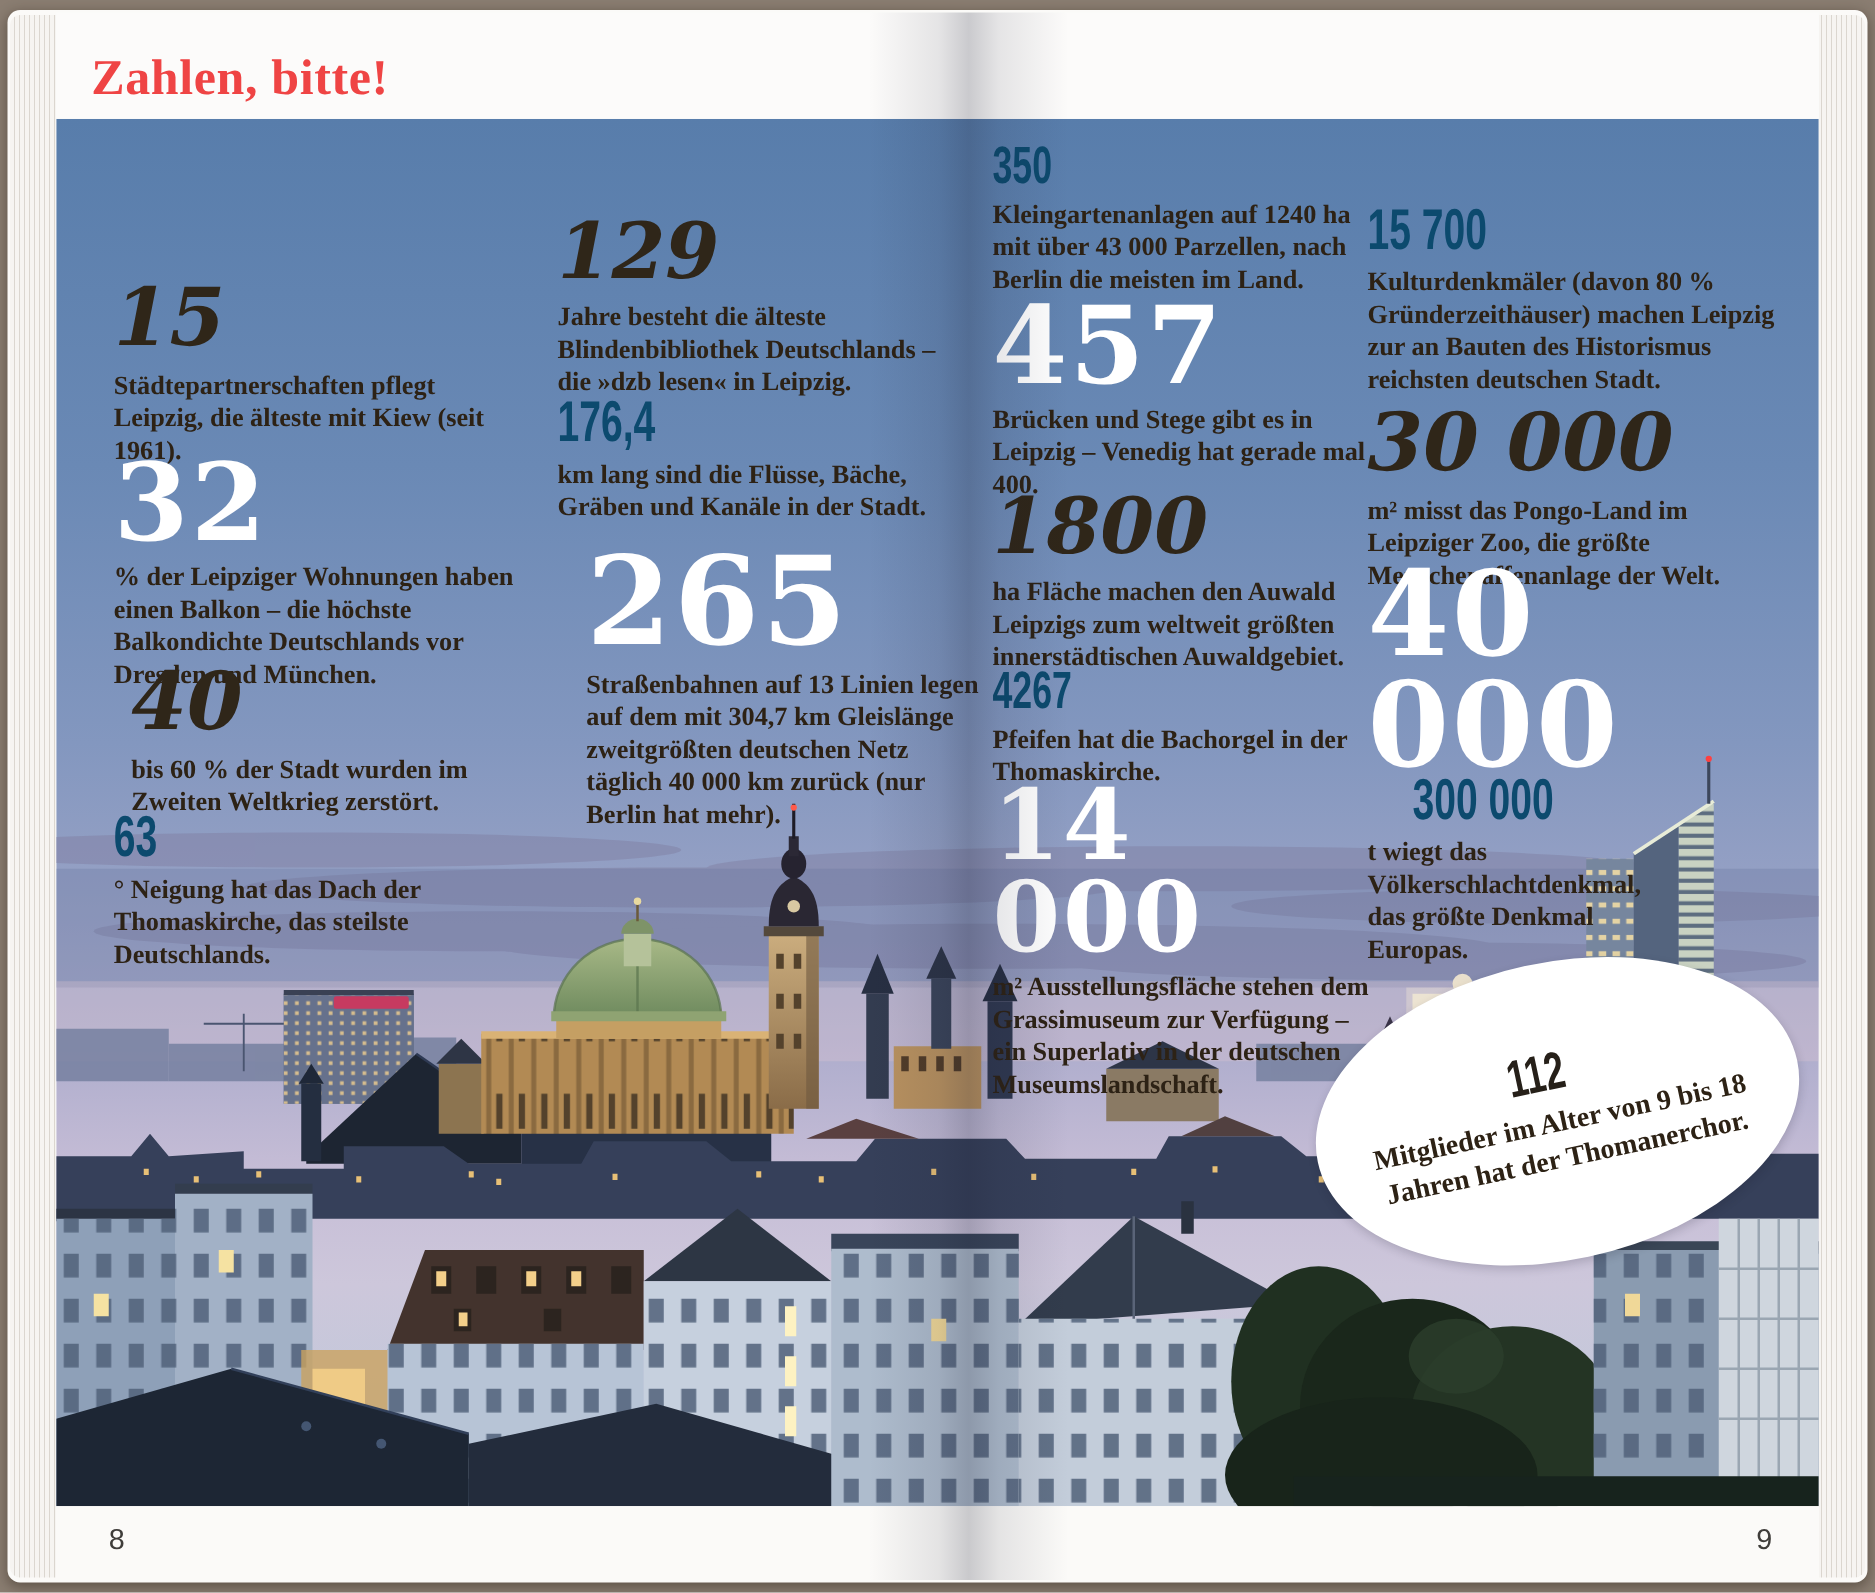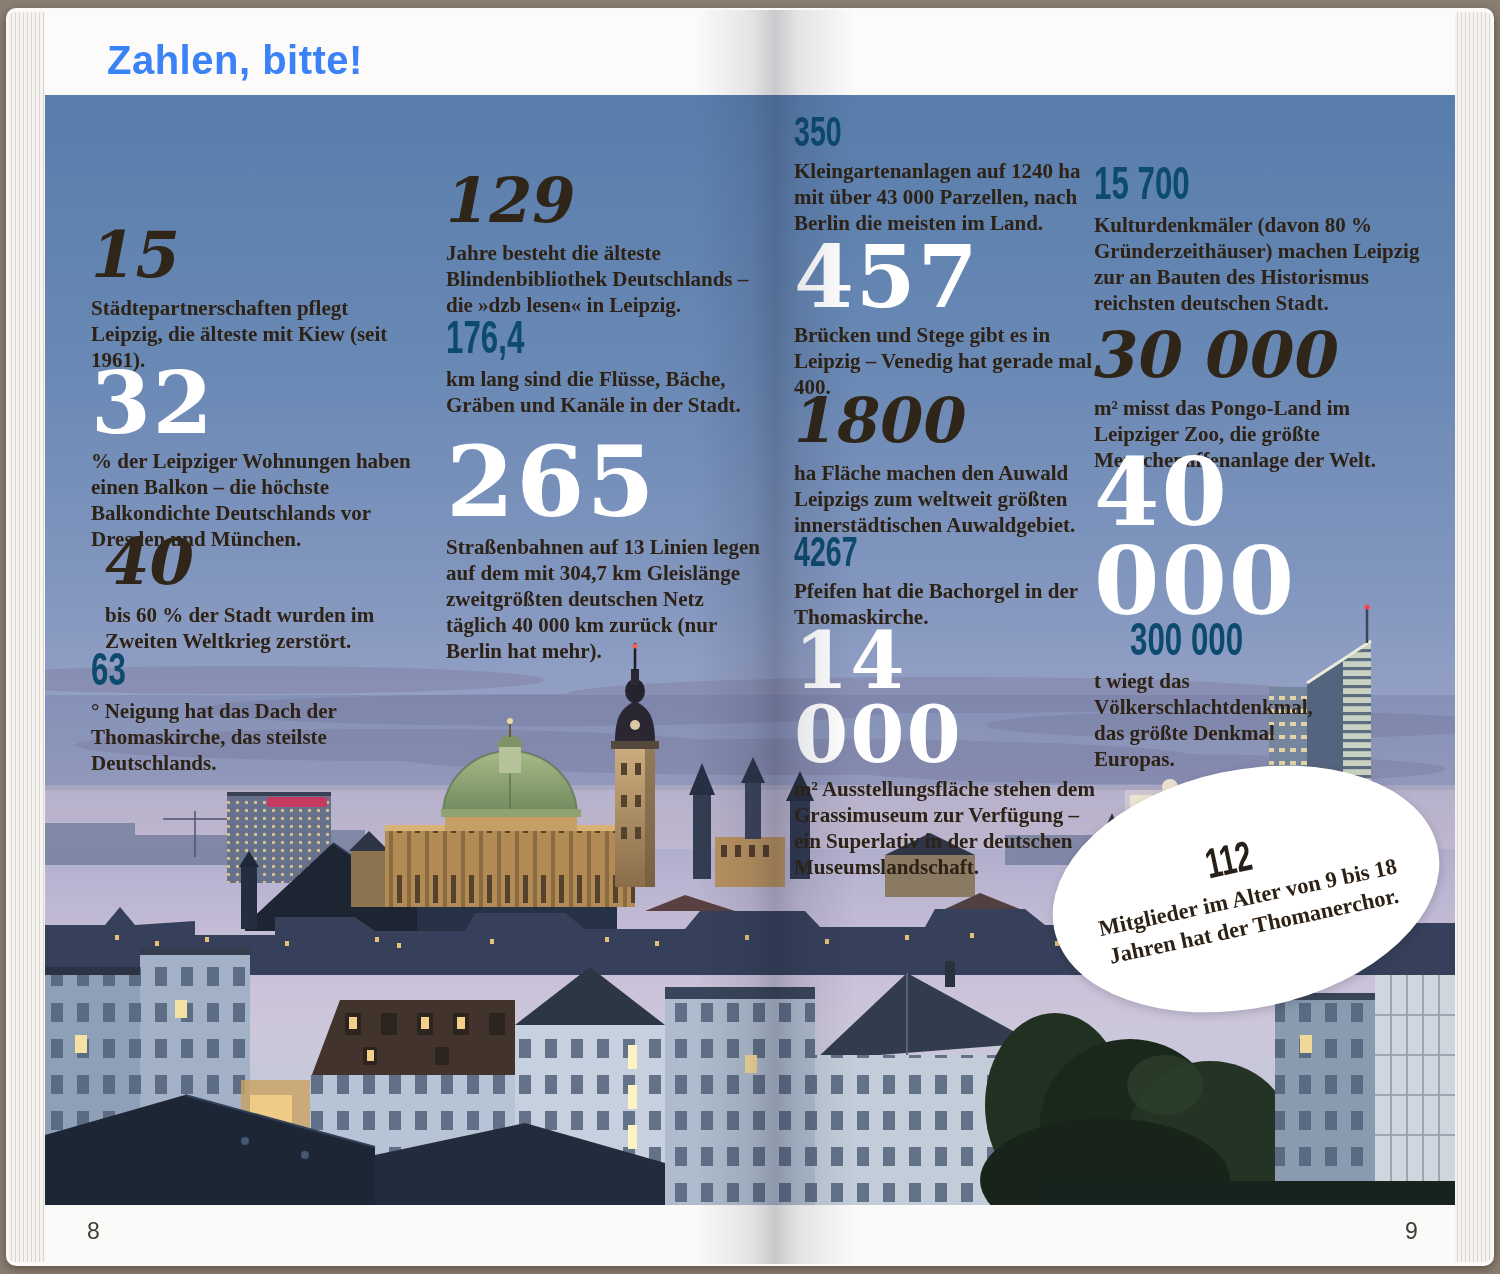--- a/index.html
+++ b/index.html
@@ -14,42 +14,42 @@
   .edge.left{left:2px;border-radius:8px 0 0 8px;}
   .edge.right{right:2px;border-radius:0 8px 8px 0;}
   .paper{position:absolute;left:39px;top:2px;width:1410px;height:1254px;background:#fcfbfa;}
   
   .photo{position:absolute;left:0px;top:85px;width:1410px;height:1110px;}
   .photo svg{display:block;width:100%;height:100%;}
   
   .gutter{position:absolute;left:650px;top:0;width:160px;height:1254px;z-index:60;pointer-events:none;
     background:linear-gradient(90deg,rgba(25,28,48,0) 0%,rgba(25,28,48,.10) 35%,rgba(25,28,48,.22) 50%,rgba(25,28,48,.10) 65%,rgba(25,28,48,0) 100%);}
   
-  .title{position:absolute;left:62px;top:28px;font-family:Liberation Sans, sans-serif;
-    font-size:40px;font-weight:700;color:#3b82f6;letter-spacing:.5px;z-index:20;}
+  .title{position:absolute;left:28px;top:28px;font-family:Liberation Serif, serif;
+    font-size:40px;font-weight:700;color:#ef4444;letter-spacing:.5px;z-index:20;}
   .pagenum{position:absolute;top:1208px;font-family:"Liberation Sans",sans-serif;
     font-size:23px;color:#3f3d3a;z-index:20;}
   .pagenum.left{left:42px;}
   .pagenum.right{left:1360px;}
   
   .stat{position:absolute;z-index:30;color:#2d2215;}
   .stat-text{font-family:"Liberation Serif",serif;font-weight:700;font-size:21px;line-height:1.24;color:#2d2215;}
   .num{line-height:.95;margin-bottom:9px;}
   .num.italic{font-family:"DejaVu Serif",serif;font-style:italic;font-weight:700;color:#2f2619;}
   .num.white{font-family:"DejaVu Serif",serif;font-weight:700;color:#ffffff;letter-spacing:2px;}
   .num.cond{font-family:"Liberation Sans",sans-serif;font-weight:700;color:#0c4a6e;}
   .condx{display:inline-block;transform:scaleX(.68);transform-origin:0 80%;letter-spacing:0;}
   
   .c1e1{left:46px;top:215px;width:322px;}  .c1e1 .num{font-size:64px;}
   .c1e2{left:46px;top:352px;width:326px;}  .c1e2 .num{font-size:86px;margin-bottom:4px;}
   .c1e3{left:60px;top:522px;width:322px;}  .c1e3 .num{font-size:64px;}
   .c1e4{left:46px;top:638px;width:322px;}  .c1e4 .num{font-size:46px;margin-bottom:6px;}
   .c2e1{left:401px;top:162px;width:322px;} .c2e1 .num{font-size:62px;}
   .c2e2{left:401px;top:306px;width:322px;} .c2e2 .num{font-size:46px;margin-bottom:6px;}
-  .c2e3{left:401px;top:425px;width:322px;} .c2e3 .num{font-size:98px;margin-bottom:6px;}
+  .c2e3{left:424px;top:425px;width:322px;} .c2e3 .num{font-size:98px;margin-bottom:6px;}
   .c3e1{left:749px;top:102px;width:300px;} .c3e1 .num{font-size:42px;margin-bottom:6px;}
   .c3e2{left:749px;top:226px;width:300px;} .c3e2 .num{font-size:86px;margin-bottom:4px;}
   .c3e3{left:749px;top:382px;width:305px;} .c3e3 .num{font-size:62px;}
   .c3e4{left:749px;top:522px;width:300px;} .c3e4 .num{font-size:42px;margin-bottom:6px;}
   .c3e5{left:749px;top:614px;width:308px;} .c3e5 .num{font-size:78px;margin-bottom:4px;}
   .c4e1{left:1049px;top:152px;width:338px;}.c4e1 .num{font-size:46px;margin-bottom:6px;}
   .c4e2{left:1049px;top:315px;width:338px;}.c4e2 .num{font-size:64px;}
   .c4e3{left:1049px;top:438px;width:345px;}.c4e3 .num{font-size:94px;margin-bottom:4px;}
   .c4e4{left:1049px;top:608px;width:238px;}.c4e4 .num{font-size:46px;margin-bottom:6px;text-align:center;}
   

